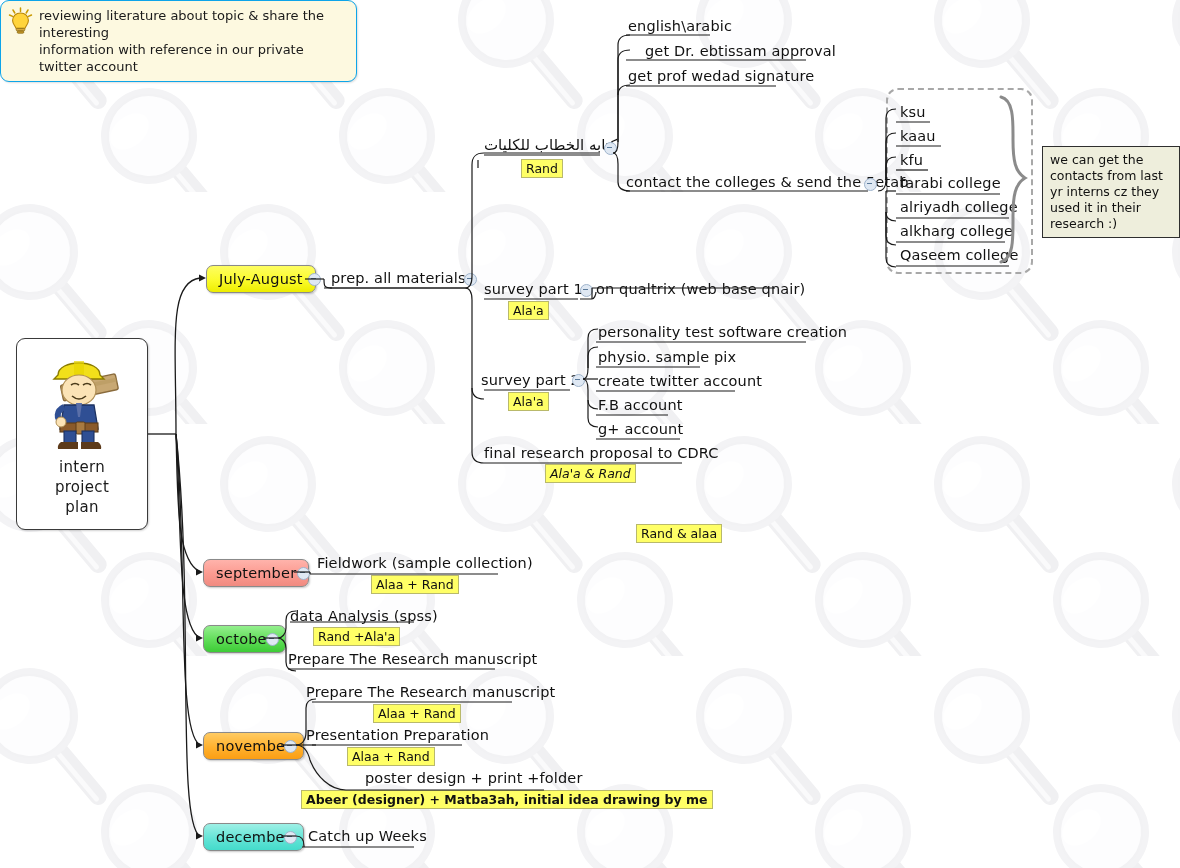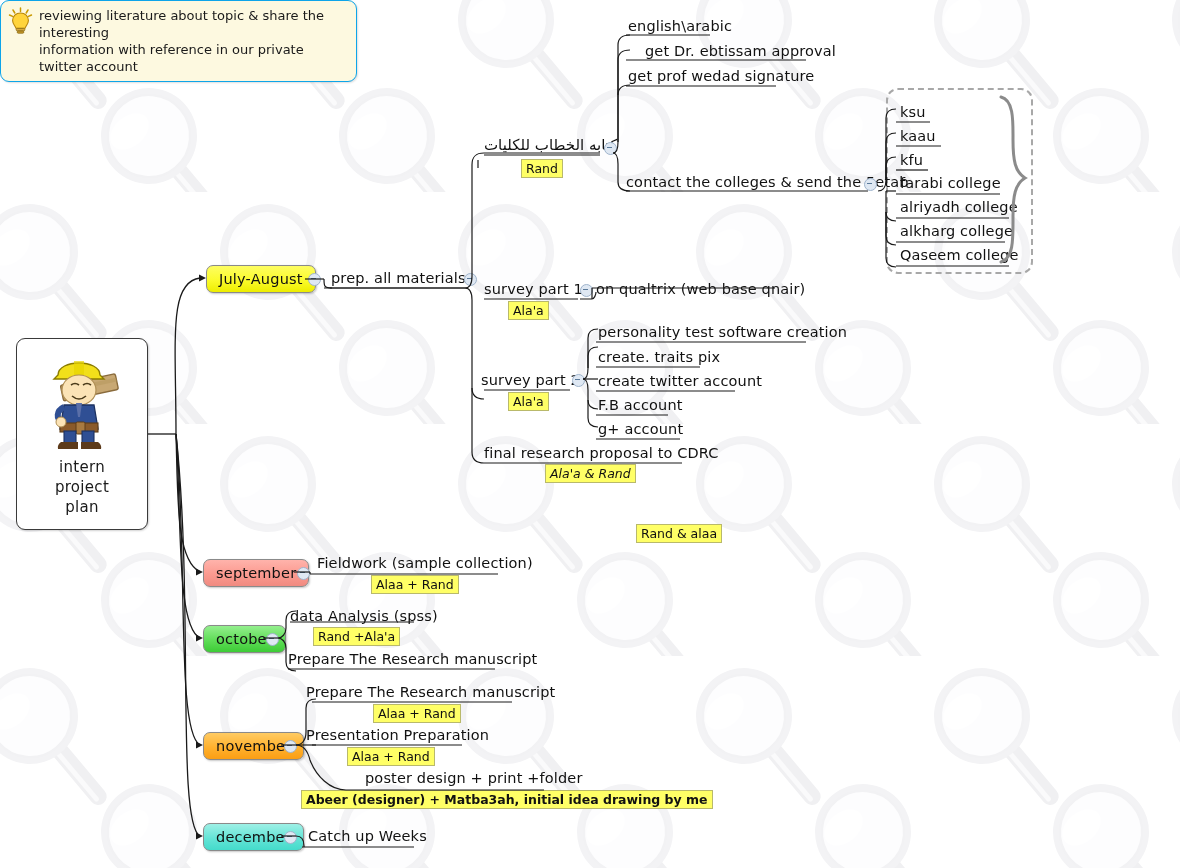--- a/index.html
+++ b/index.html
@@ -305,32 +305,33 @@
   <div class="toggle" style="left:864px;top:178px;"></div>
 
   <div class="topic" style="left:900px;top:104px;">ksu</div>
   <div class="topic" style="left:900px;top:128px;">kaau</div>
   <div class="topic" style="left:900px;top:152px;">kfu</div>
   <div class="topic" style="left:900px;top:175px;">farabi college</div>
   <div class="topic" style="left:900px;top:199px;">alriyadh college</div>
   <div class="topic" style="left:900px;top:223px;">alkharg college</div>
   <div class="topic" style="left:900px;top:247px;">Qaseem college</div>
 
+  <div class="note" style="left:1042px;top:146px;width:122px;">we can get the contacts from last yr interns cz they used it in their research :)</div>
 
   <div class="topic" style="left:484px;top:281px;">survey part 1</div>
   <div class="toggle" style="left:580px;top:284px;"></div>
   <div class="tag" style="left:508px;top:301px;">Ala'a</div>
   <div class="topic" style="left:596px;top:281px;">on qualtrix (web base qnair)</div>
 
   <div class="topic" style="left:481px;top:372px;">survey part 2</div>
   <div class="toggle" style="left:572px;top:374px;"></div>
   <div class="tag" style="left:508px;top:392px;">Ala'a</div>
 
   <div class="topic" style="left:598px;top:324px;">personality test software creation</div>
-  <div class="topic" style="left:598px;top:349px;">create. traits pix</div>
+  <div class="topic" style="left:598px;top:349px;">physio. sample pix</div>
   <div class="topic" style="left:598px;top:373px;">create twitter account</div>
   <div class="topic" style="left:598px;top:397px;">F.B account</div>
   <div class="topic" style="left:598px;top:421px;">g+ account</div>
 
   <div class="topic" style="left:484px;top:445px;">final research proposal to CDRC</div>
   <div class="tag" style="left:545px;top:464px;font-style:italic;">Ala'a &amp; Rand</div>
 
   <div id="bulb-note">
     <svg class="bulb" viewBox="0 0 27 28" xmlns="http://www.w3.org/2000/svg">
       <g stroke="#c99a00" stroke-width="1.5" stroke-linecap="round">

